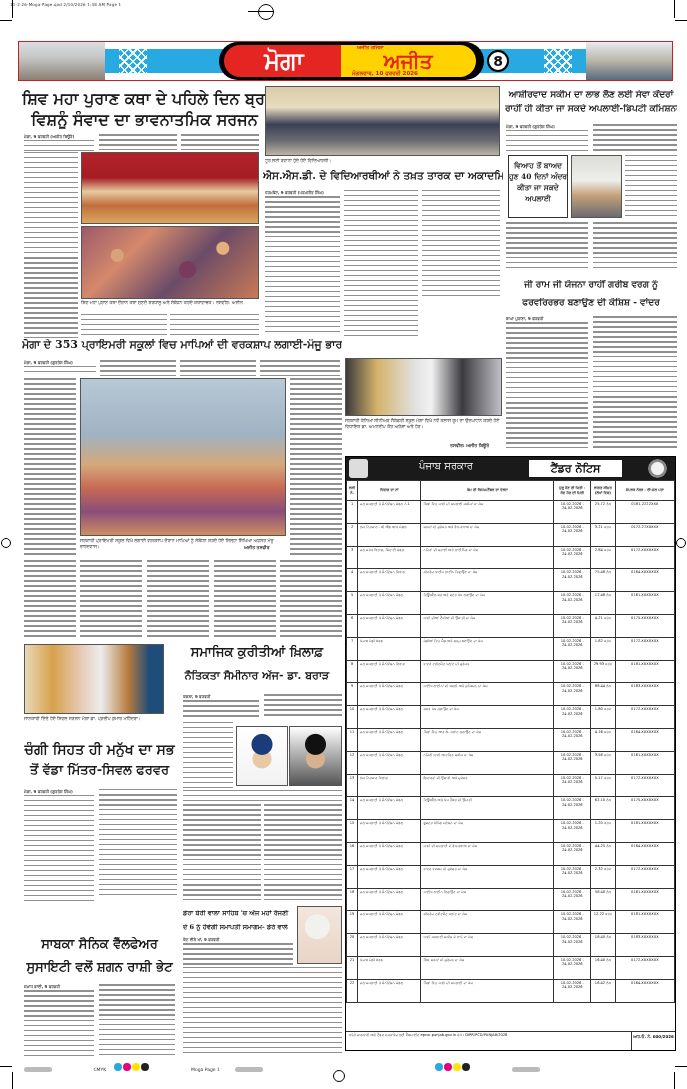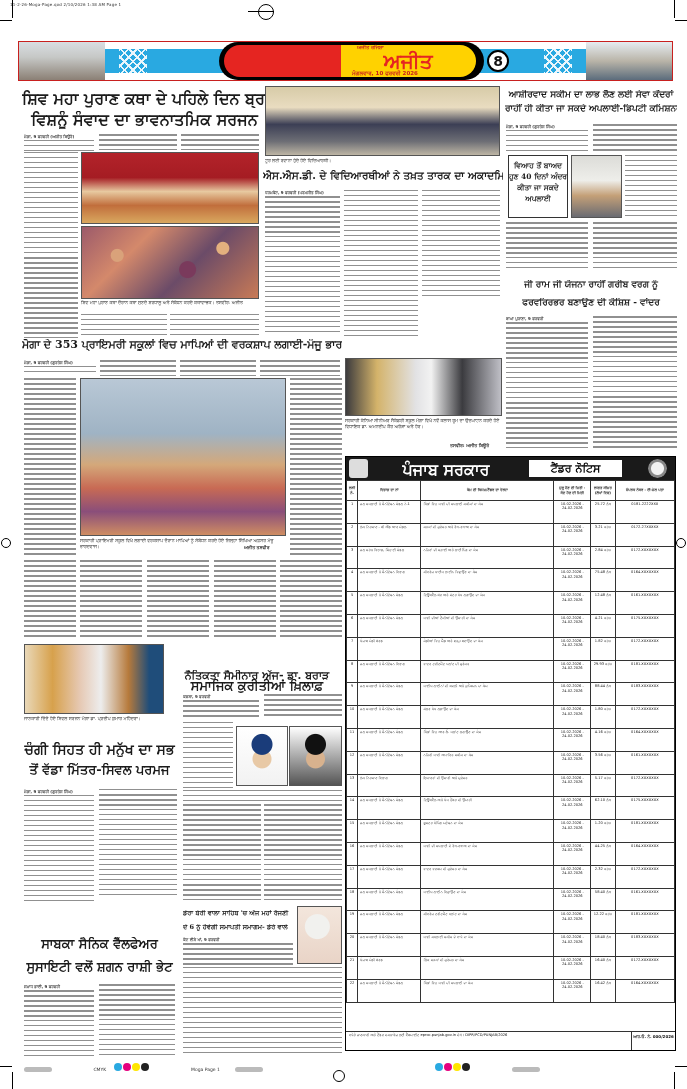--- a/index.html
+++ b/index.html
@@ -46,21 +46,21 @@
   .ph-portrait2 { background: radial-gradient(circle at 50% 30%,#111 0 10px,transparent 11px), radial-gradient(circle at 50% 55%,#d8b28e 0 9px,transparent 10px), linear-gradient(180deg,#fff 0%,#555 100%); }
   .ph-baba { background: radial-gradient(circle at 45% 35%,#f1f1ee 0 12px,transparent 13px), linear-gradient(180deg,#f3e6dc,#e9d4c7); }
 
   .inset-box { border: 1.5px solid #333; background: #fff; font-family: "DejaVu Serif", serif; font-size: 7.5px; line-height: 11px; text-align: center; font-weight: bold; color: #222; padding-top: 4px; }
 
   
   .tender { left: 345px; top: 456px; width: 331px; height: 595px; border: 1.5px solid #000; background: #fff; overflow: hidden; }
   .tender-head { left: 0; top: 0; width: 100%; height: 23px; background: #1a1a1a; }
   .tender-logo-l { left: 3px; top: 2px; width: 19px; height: 19px; background: #ddd; border-radius: 3px; }
   .tender-logo-r { right: 8px; top: 2px; width: 19px; height: 19px; background: radial-gradient(circle,#f2f2f2 0 6px,#888 7px 9px,#222 10px); border-radius: 50%; }
-  .tender-govt { left: 40px; top: 3px; width: 120px; text-align: center; color: #fff; font-family: "DejaVu Serif", serif; font-weight: bold; font-size: 16px; }
+  .tender-govt { left: 40px; top: 3px; width: 120px; text-align: center; color: #fff; font-family: "DejaVu Serif", serif; font-weight: normal; font-size: 10px; }
   .tender-title-box { left: 183px; top: 3px; width: 93px; height: 17px; background: #fff; color: #000; font-family: "DejaVu Serif", serif; font-weight: bold; font-size: 11px; text-align: center; line-height: 17px; }
   table.tt { position: absolute; left: 0; top: 23px; width: 100%; border-collapse: collapse; font-size: 3.6px; line-height: 4.4px; color: #222; }
   table.tt th, table.tt td { border: 0.6px solid #333; padding: 1px 2px; vertical-align: top; }
   table.tt th { font-weight: bold; text-align: center; height: 20px; vertical-align: middle; }
   table.tt td { height: 22.8px; }
   table.tt td.c { text-align: center; }
   .tender-foot { left: 0; bottom: 0; width: 100%; height: 19px; border-top: 0.6px solid #333; font-size: 3.6px; line-height: 5px; padding: 1px 3px; }
   .tender-foot-ref { right: 0; bottom: 0; width: 44px; height: 19px; border-left: 0.6px solid #333; font-size: 4px; text-align: center; font-weight: bold; padding-top: 3px; }
 
   .reg-dot { width: 8px; height: 8px; border-radius: 50%; display: inline-block; margin-right: 1px; }
@@ -79,20 +79,21 @@
 <div class="abs crop" style="left:248px;top:11px;width:26px;height:0.7px;"></div>
 
 <div class="abs masthead">
   <div class="abs mast-photo-l"></div>
   <div class="abs mast-band"></div>
   <div class="abs mast-diamond" style="left:100px;"></div>
   <div class="abs mast-diamond" style="left:525px;"></div>
   <div class="abs mast-oval"></div>
   <div class="abs mast-red"></div>
   <div class="abs mast-yellow"></div>
+  <div class="abs mast-city">ਮੋਗਾ</div>
   <div class="abs mast-kicker">ਅਜੀਤ ਰਜਿਸ਼ਾ</div>
   <div class="abs mast-brand">ਅਜੀਤ</div>
   <div class="abs mast-date">ਮੰਗਲਵਾਰ, 10 ਫਰਵਰੀ 2026</div>
   <div class="abs mast-page">8</div>
   <div class="abs mast-photo-r"></div>
 </div>
 
 <div class="abs hl" style="left:22px;top:90px;width:245px;font-size:16px;">ਸ਼ਿਵ ਮਹਾ ਪੁਰਾਣ ਕਥਾ ਦੇ ਪਹਿਲੇ ਦਿਨ ਬ੍ਰਹਮਾ</div>
 <div class="abs hl" style="left:22px;top:111px;width:245px;font-size:16px;">ਵਿਸ਼ਨੂੰ ਸੰਵਾਦ ਦਾ ਭਾਵਨਾਤਮਿਕ ਸਰਜਨ</div>
 <div class="abs body-text" style="left:24px;top:134px;width:70px;font-weight:bold;">ਮੋਗਾ, 9 ਫਰਵਰੀ (ਅਜੀਤ ਬਿਊਰੋ)</div>
@@ -149,26 +150,26 @@
 <div class="abs col-text" style="left:290px;top:378px;width:52px;height:180px;"></div>
 <div class="abs col-text" style="left:80px;top:560px;width:62px;height:78px;"></div>
 <div class="abs col-text" style="left:147px;top:560px;width:62px;height:78px;"></div>
 <div class="abs col-text" style="left:214px;top:560px;width:62px;height:78px;"></div>
 <div class="abs col-text" style="left:280px;top:560px;width:62px;height:78px;"></div>
 <div class="abs col-text" style="left:24px;top:560px;width:52px;height:78px;"></div>
 
 <div class="abs photo ph-meeting" style="left:24px;top:644px;width:140px;height:70px;"></div>
 <div class="abs caption" style="left:24px;top:716px;width:140px;height:13px;">ਜਾਣਕਾਰੀ ਦਿੰਦੇ ਹੋਏ ਸਿਵਲ ਸਰਜਨ ਮੋਗਾ ਡਾ. ਪ੍ਰਦੀਪ ਕੁਮਾਰ ਮਹਿੰਦਰਾ।</div>
 <div class="abs hl" style="left:22px;top:742px;width:155px;font-size:14px;">ਚੰਗੀ ਸਿਹਤ ਹੀ ਮਨੁੱਖ ਦਾ ਸਭ</div>
-<div class="abs hl" style="left:22px;top:763px;width:155px;font-size:13px;">ਤੋਂ ਵੱਡਾ ਮਿੱਤਰ-ਸਿਵਲ ਪਰਮਜ</div>
+<div class="abs hl" style="left:22px;top:763px;width:155px;font-size:13px;">ਤੋਂ ਵੱਡਾ ਮਿੱਤਰ-ਸਿਵਲ ਫਰਵਰ</div>
 <div class="abs body-text" style="left:24px;top:789px;width:70px;font-weight:bold;">ਮੋਗਾ, 9 ਫਰਵਰੀ (ਗੁਰਤੇਜ ਸਿੰਘ)</div>
 <div class="abs col-text" style="left:24px;top:795px;width:70px;height:108px;"></div>
 <div class="abs col-text" style="left:99px;top:789px;width:78px;height:110px;"></div>
 
-<div class="abs hl" style="left:172px;top:679px;width:170px;font-size:13px;">ਸਮਾਜਿਕ ਕੁਰੀਤੀਆਂ ਖ਼ਿਲਾਫ਼</div>
+<div class="abs hl" style="left:172px;top:645px;width:170px;font-size:13px;">ਸਮਾਜਿਕ ਕੁਰੀਤੀਆਂ ਖ਼ਿਲਾਫ਼</div>
 <div class="abs hl" style="left:172px;top:670px;width:170px;font-size:11px;">ਨੈਤਿਕਤਾ ਸੈਮੀਨਾਰ ਅੱਜ- ਡਾ. ਬਰਾੜ</div>
 <div class="abs body-text" style="left:183px;top:694px;width:76px;font-weight:bold;">ਕਸਬਾ, 9 ਫਰਵਰੀ</div>
 <div class="abs col-text" style="left:183px;top:700px;width:76px;height:18px;"></div>
 <div class="abs col-text" style="left:264px;top:694px;width:78px;height:24px;"></div>
 <div class="abs col-text" style="left:183px;top:722px;width:50px;height:66px;"></div>
 <div class="abs photo ph-portrait1" style="left:236px;top:726px;width:52px;height:60px;"></div>
 <div class="abs photo ph-portrait2" style="left:289px;top:726px;width:53px;height:60px;"></div>
 <div class="abs col-text" style="left:183px;top:790px;width:159px;height:12px;"></div>
 <div class="abs col-text" style="left:183px;top:804px;width:78px;height:96px;"></div>
 <div class="abs col-text" style="left:264px;top:804px;width:78px;height:96px;"></div>

